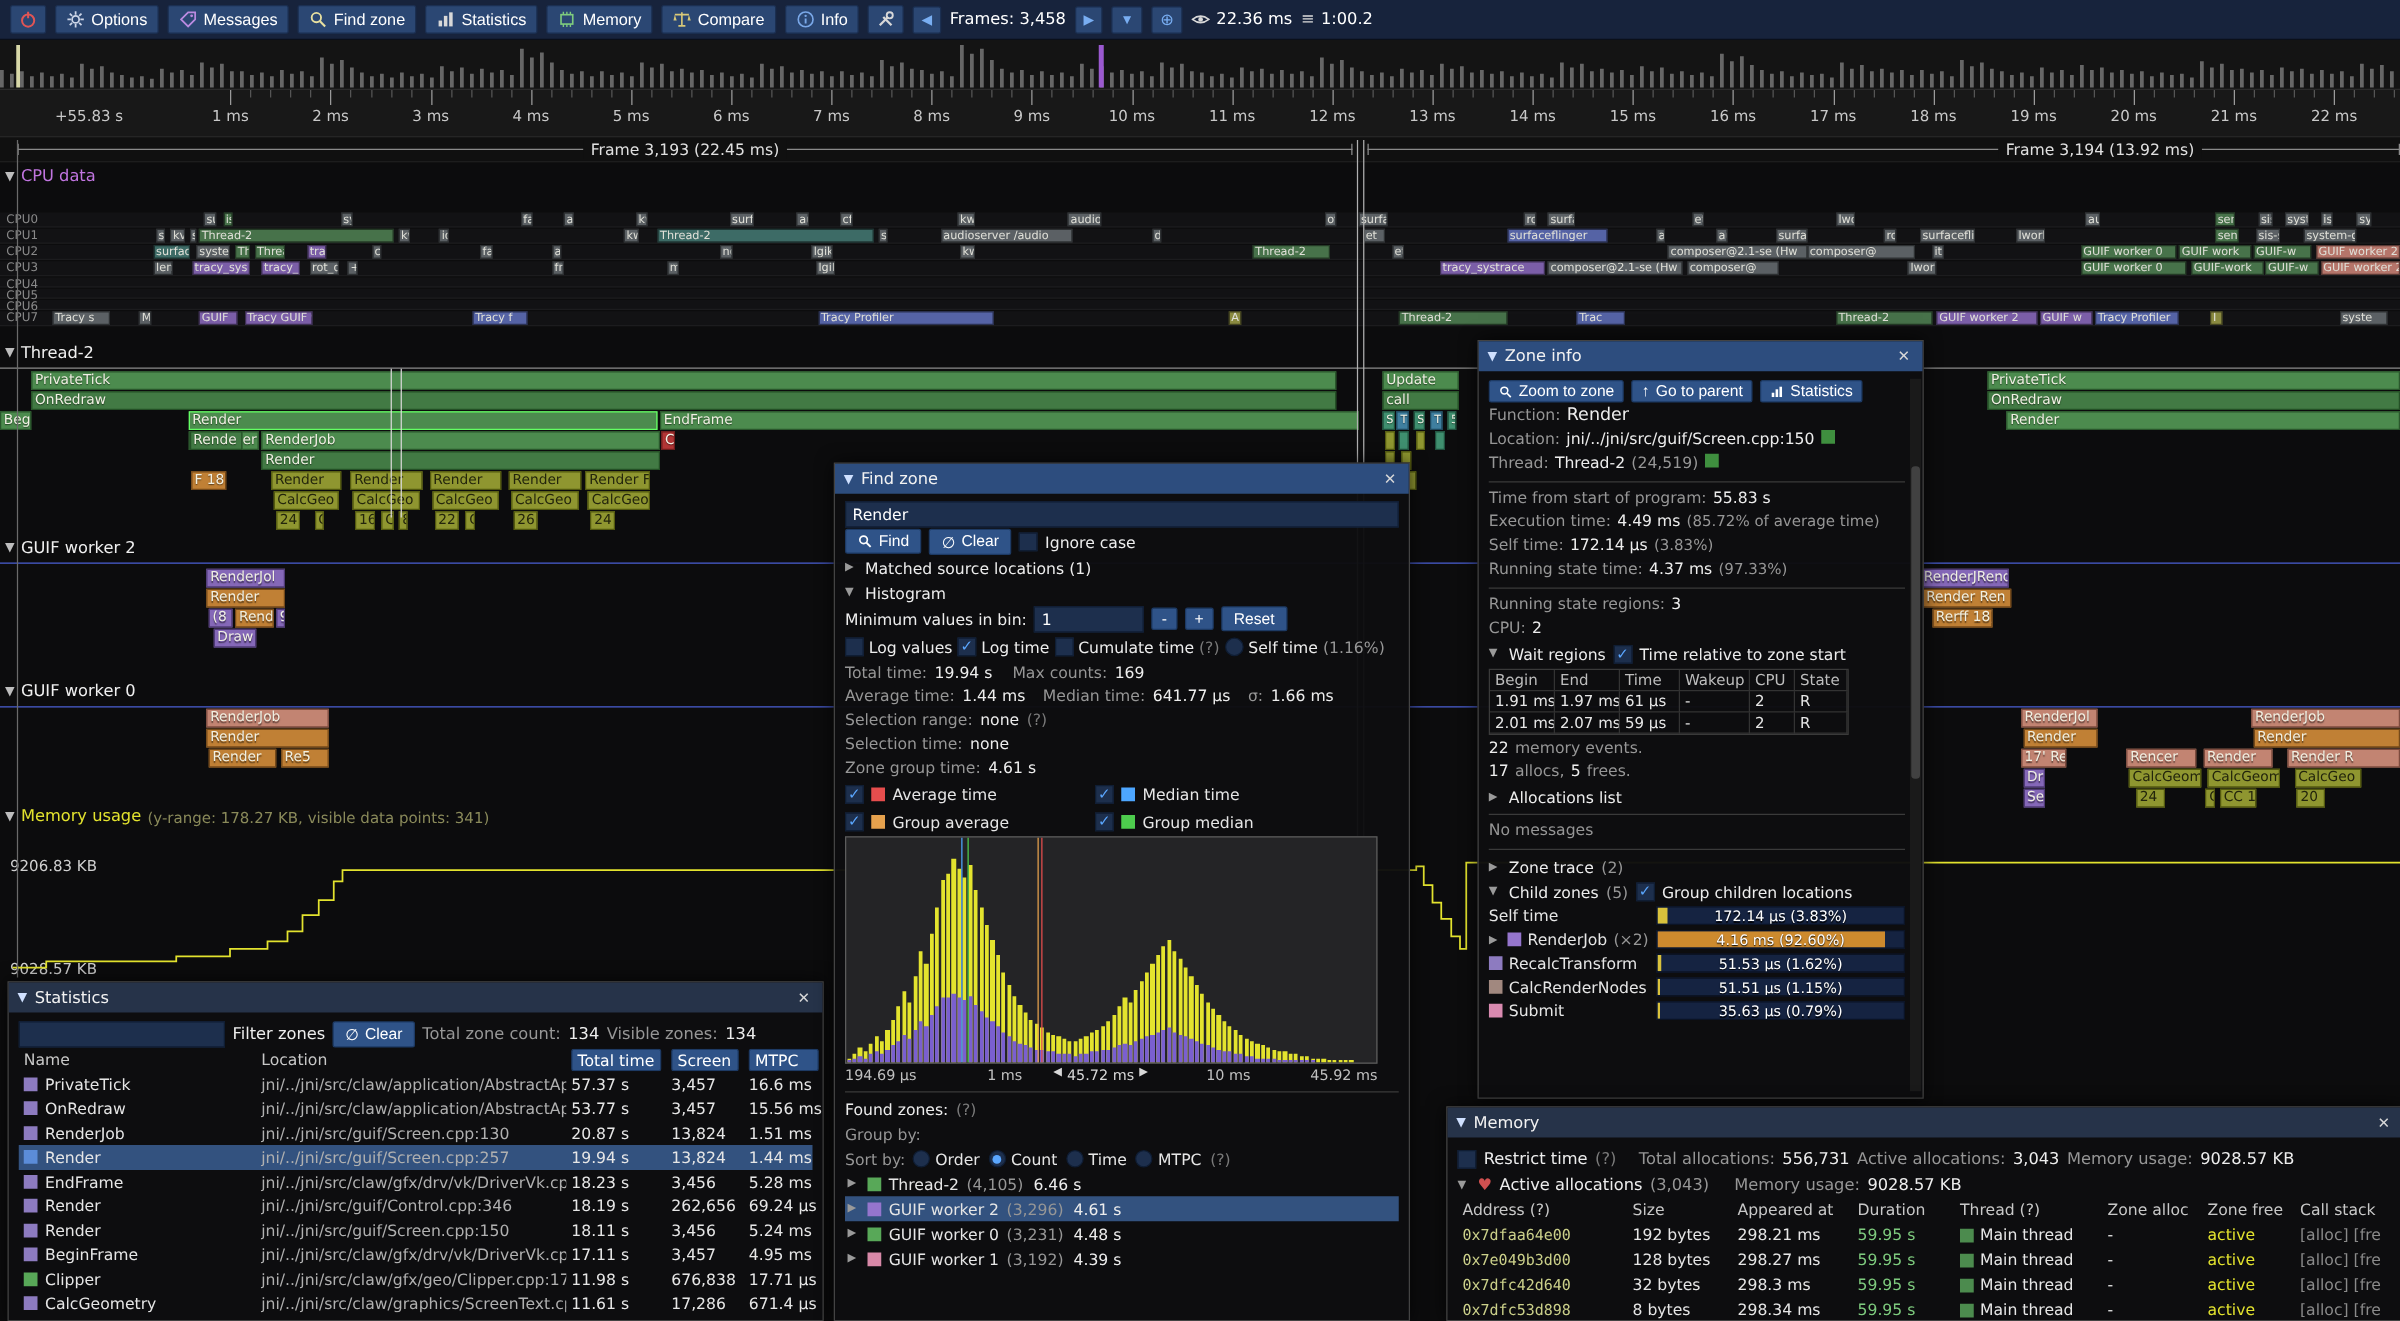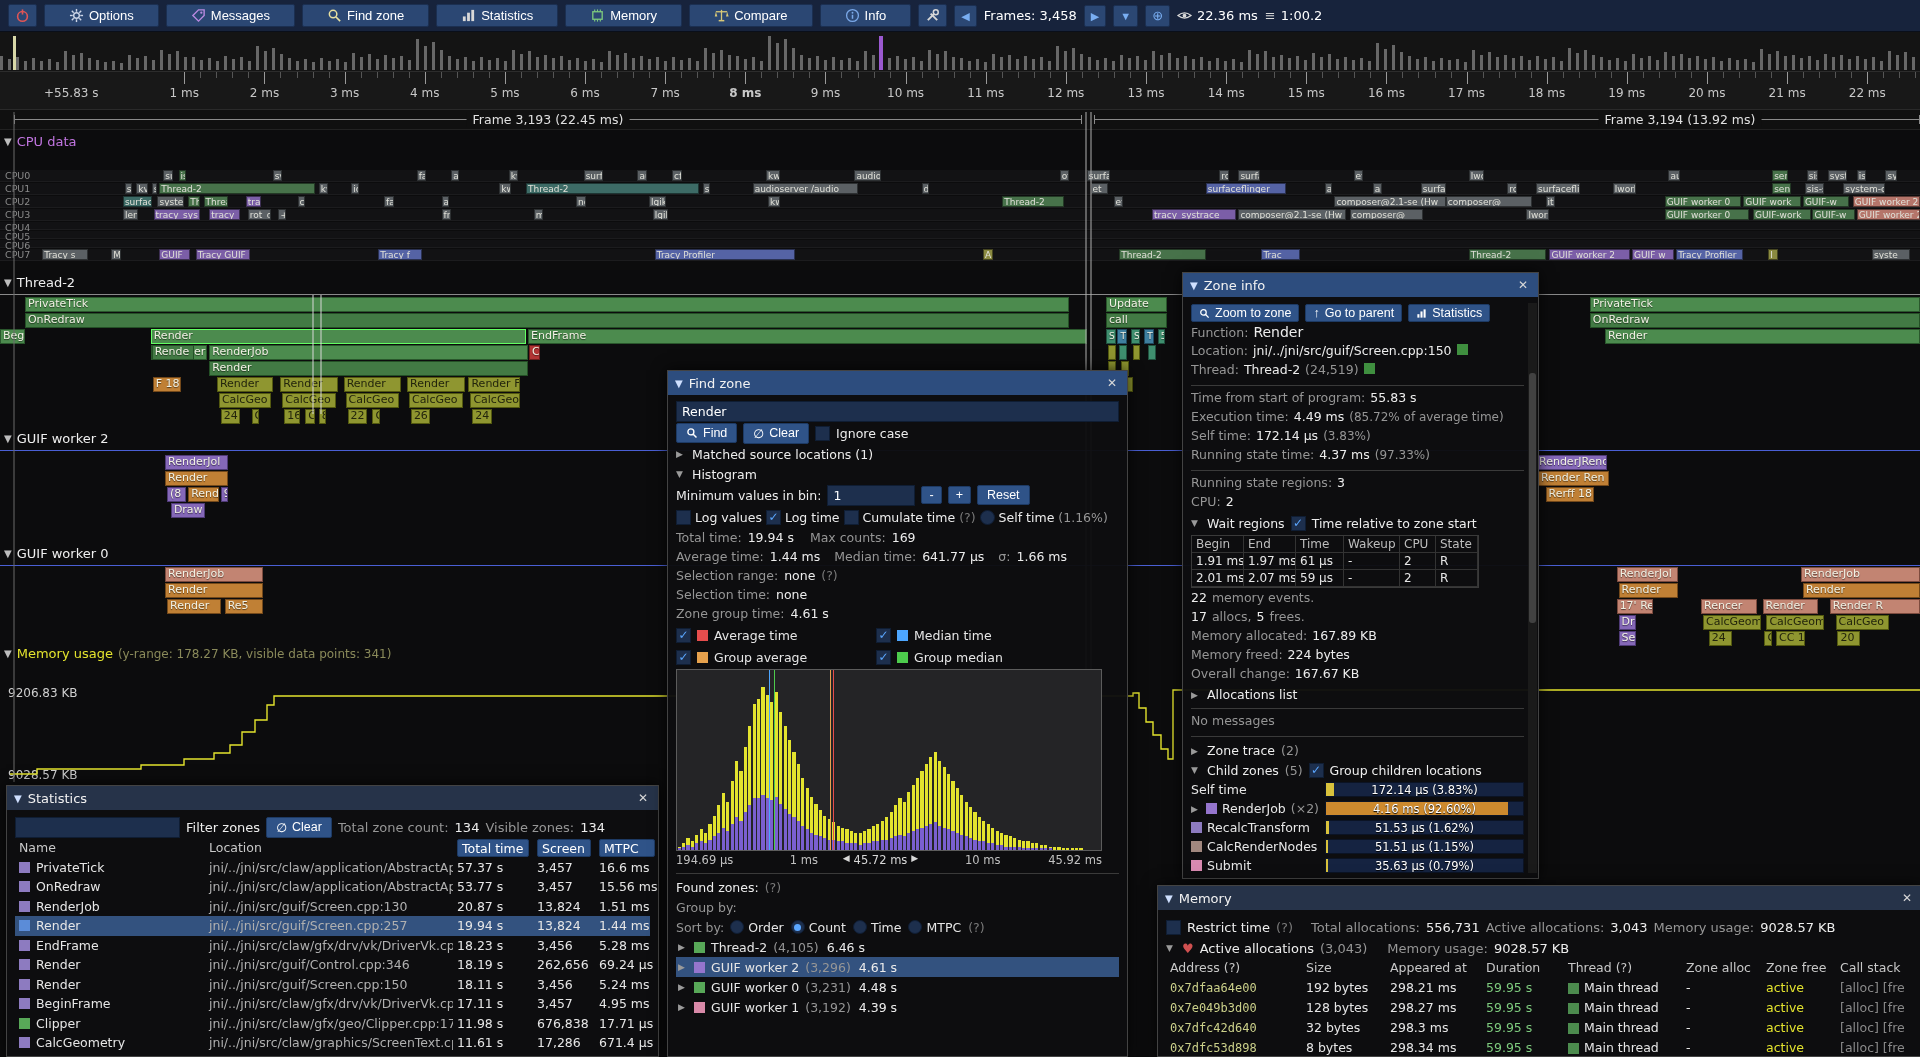--- a/index.html
+++ b/index.html
@@ -3,21 +3,21 @@
 <meta charset="utf-8">
 <style>
 *{margin:0;padding:0;box-sizing:border-box}
 html,body{width:1920px;height:1057px;overflow:hidden;background:#0c0c0d;color:#e6e6e6;
   font-family:"DejaVu Sans",sans-serif;font-size:13px}
 #app{position:absolute;inset:0}
 
 #toolbar{position:absolute;left:0;top:0;width:1920px;height:32px;background:#17233c;
   border-bottom:1px solid #0a0f1a;display:flex;align-items:center;gap:7px;padding:0 8px;z-index:20}
 .tbtn{display:inline-flex;align-items:center;gap:5px;background:#2b4773;border:1px solid #1b2f51;
-  border-radius:2px;padding:3px 24px;color:#fff;font-size:13px;white-space:nowrap}
+  border-radius:2px;padding:3px 8px;color:#fff;font-size:13px;white-space:nowrap}
 .tbtn.ic{padding:3px 6px}
 .tstat{display:inline-flex;align-items:center;gap:5px;color:#fff;white-space:nowrap}
 .ico{width:15px;height:15px;flex:none}
 .arr{color:#79aef2;font-size:11px;line-height:14px}
 
 #framestrip{position:absolute;left:0;top:32px;width:1920px;height:40px;background:#141414;
   border-bottom:1px solid #2c2c2c}
 .fbar{position:absolute;bottom:1px;width:2.6px;background:#676767}
 .fmark{background:#9b59d0;width:4px}
 .fview{background:#d8d8a8;width:3px}
@@ -544,21 +544,21 @@
       <div class="rminor" style="left: 32.1396%;"></div>
       <div class="rminor" style="left: 32.9744%;"></div>
       <div class="rminor" style="left: 33.8092%;"></div>
       <div class="rtick" style="left: 34.644%;"></div>
       <div class="rlabel" style="left: 34.644%;">7 ms</div>
       <div class="rminor" style="left: 35.4788%;"></div>
       <div class="rminor" style="left: 36.3136%;"></div>
       <div class="rminor" style="left: 37.1484%;"></div>
       <div class="rminor" style="left: 37.9832%;"></div>
       <div class="rtick" style="left: 38.818%;"></div>
-      <div class="rlabel" style="left: 38.818%; font-weight: bold;">8 ms</div>
+      <div class="rlabel" style="left: 38.818%;">8 ms</div>
       <div class="rminor" style="left: 39.6528%;"></div>
       <div class="rminor" style="left: 40.4876%;"></div>
       <div class="rminor" style="left: 41.3224%;"></div>
       <div class="rminor" style="left: 42.1572%;"></div>
       <div class="rtick" style="left: 42.992%;"></div>
       <div class="rlabel" style="left: 42.992%;">9 ms</div>
       <div class="rminor" style="left: 43.8268%;"></div>
       <div class="rminor" style="left: 44.6616%;"></div>
       <div class="rminor" style="left: 45.4964%;"></div>
       <div class="rminor" style="left: 46.3312%;"></div>
@@ -1484,34 +1484,20 @@
       <div class="ziline">
           <span class="val">22</span>
           <span class="lbl">memory events.</span>
         </div>
       <div class="ziline">
           <span class="val">17</span>
           <span class="lbl">allocs,</span>
           <span class="val">5</span>
           <span class="lbl">frees.</span>
         </div>
-      <div id="zi-mem">
-          <div class="ziline">
-            <div class="lbl">Memory allocated:</div>
-            <div class="val">167.89 KB</div>
-          </div>
-          <div class="ziline">
-            <div class="lbl">Memory freed:</div>
-            <div class="val">224 bytes</div>
-          </div>
-          <div class="ziline">
-            <div class="lbl">Overall change:</div>
-            <div class="val">167.67 KB</div>
-          </div>
-        </div>
       <div class="row" style="min-height:19px">
         <span class="tri3">▶</span>
         <span class="val">Allocations list</span>
       </div>
       <div class="sep"></div>
       <div class="ziline">
           <span class="lbl">No messages</span>
         </div>
       <div class="sep"></div>
       <div class="row" style="min-height:19px">

